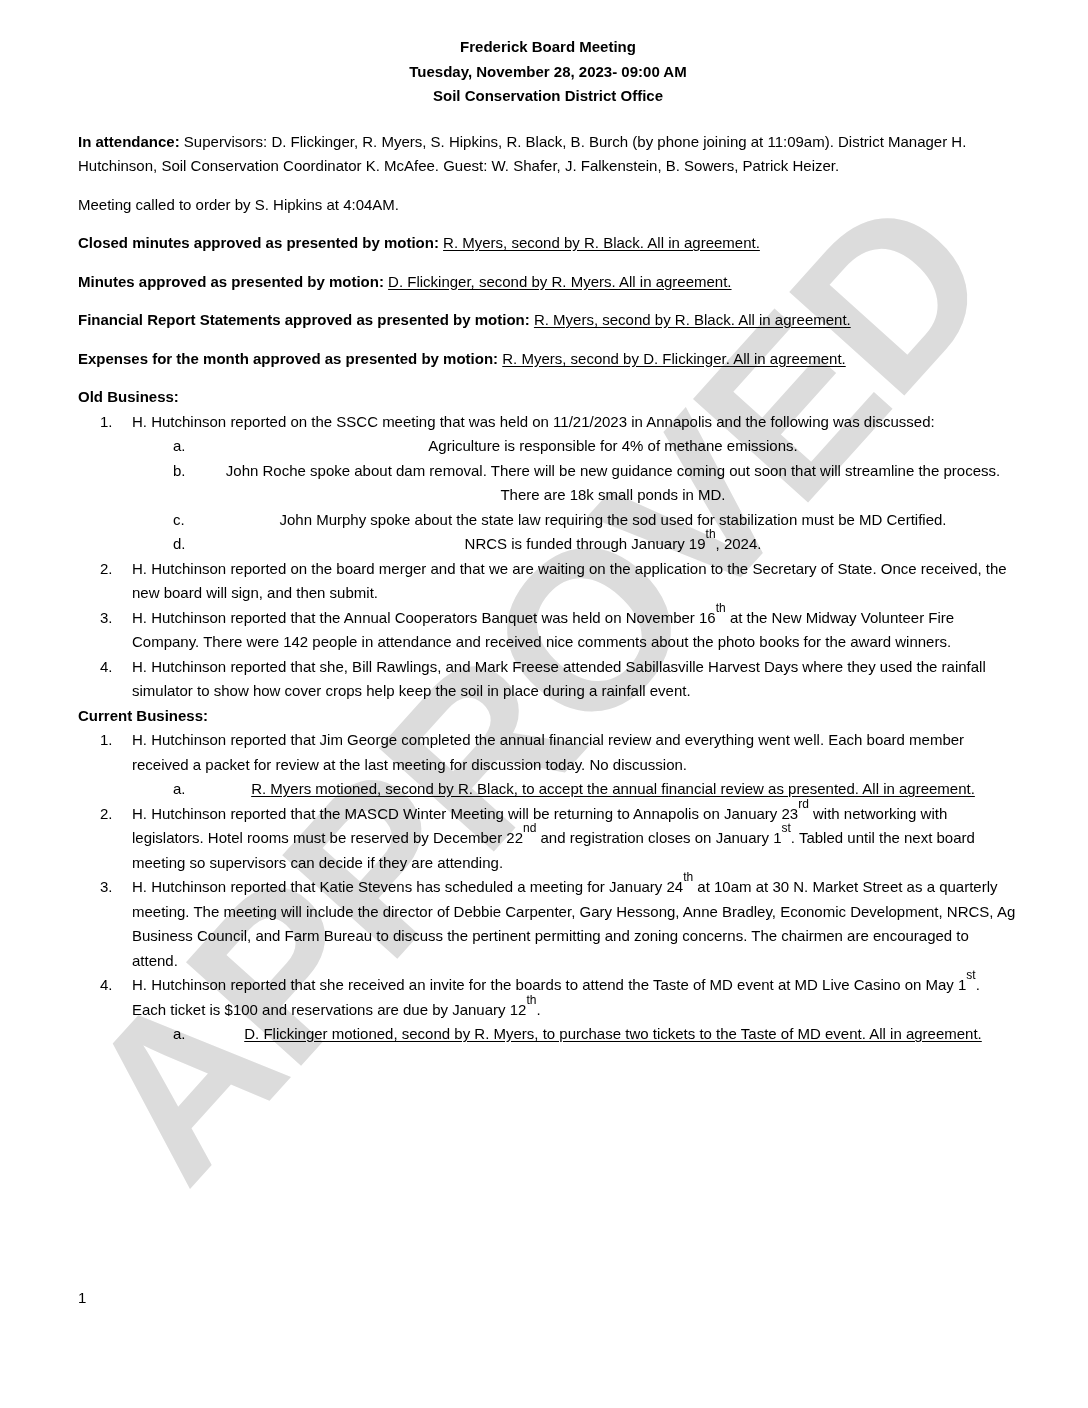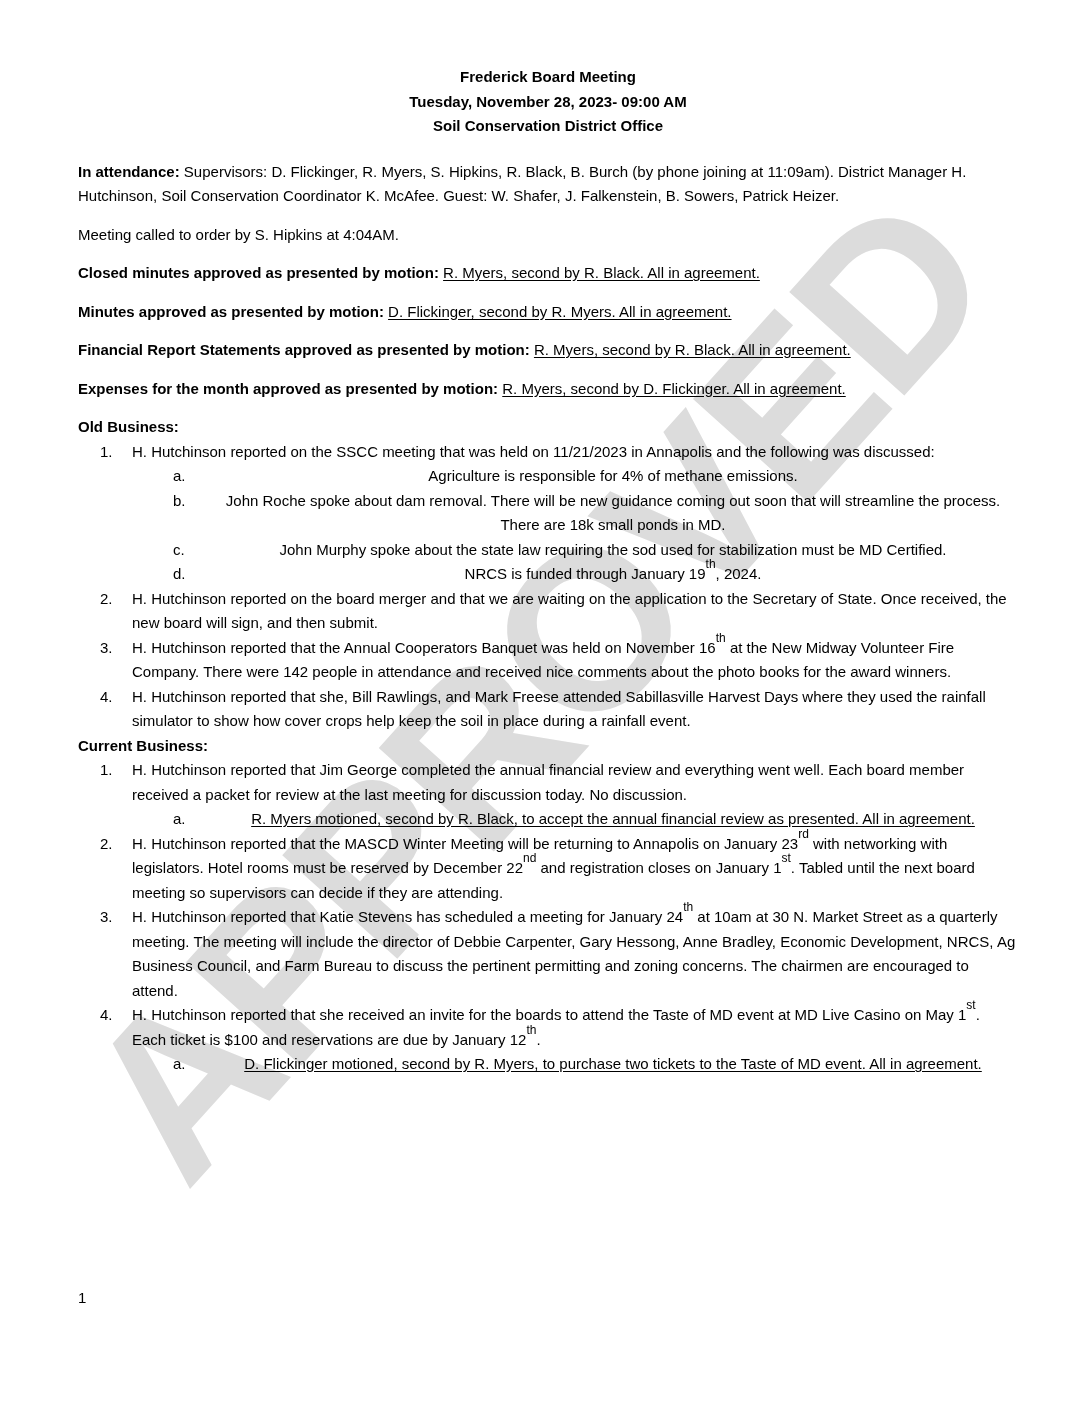--- a/index.html
+++ b/index.html
@@ -21,21 +21,21 @@
     font-weight: 700;
     letter-spacing: -6px;
     color: #dcdcdc;
     white-space: nowrap;
     z-index: 0;
     user-select: none;
   }
 
   .content {
     position: relative; z-index: 1;
-    padding: 65px 70px 0 78px;
+    padding: 35px 70px 0 78px;
     font-size: 15px;
     line-height: 24.5px;
   }
 
   .title { text-align: center; font-weight: bold; margin-bottom: 21px; }
 
   .para { margin: 0 0 14px 0; }
   .label { font-weight: bold; text-align: right; }
   .u { text-decoration: underline; text-underline-offset: 2px; }
 

